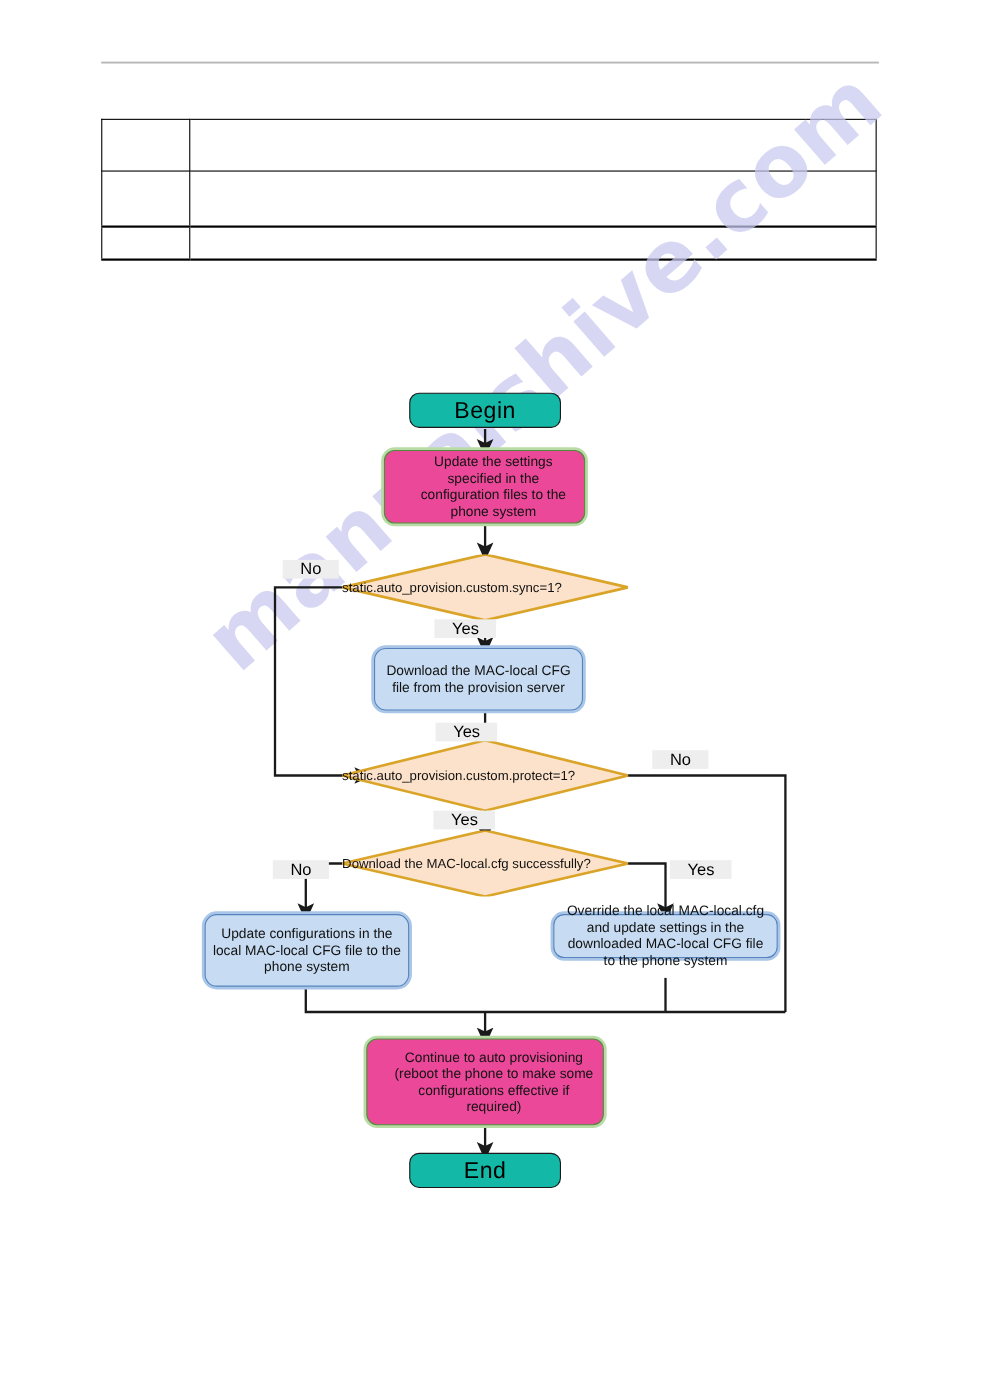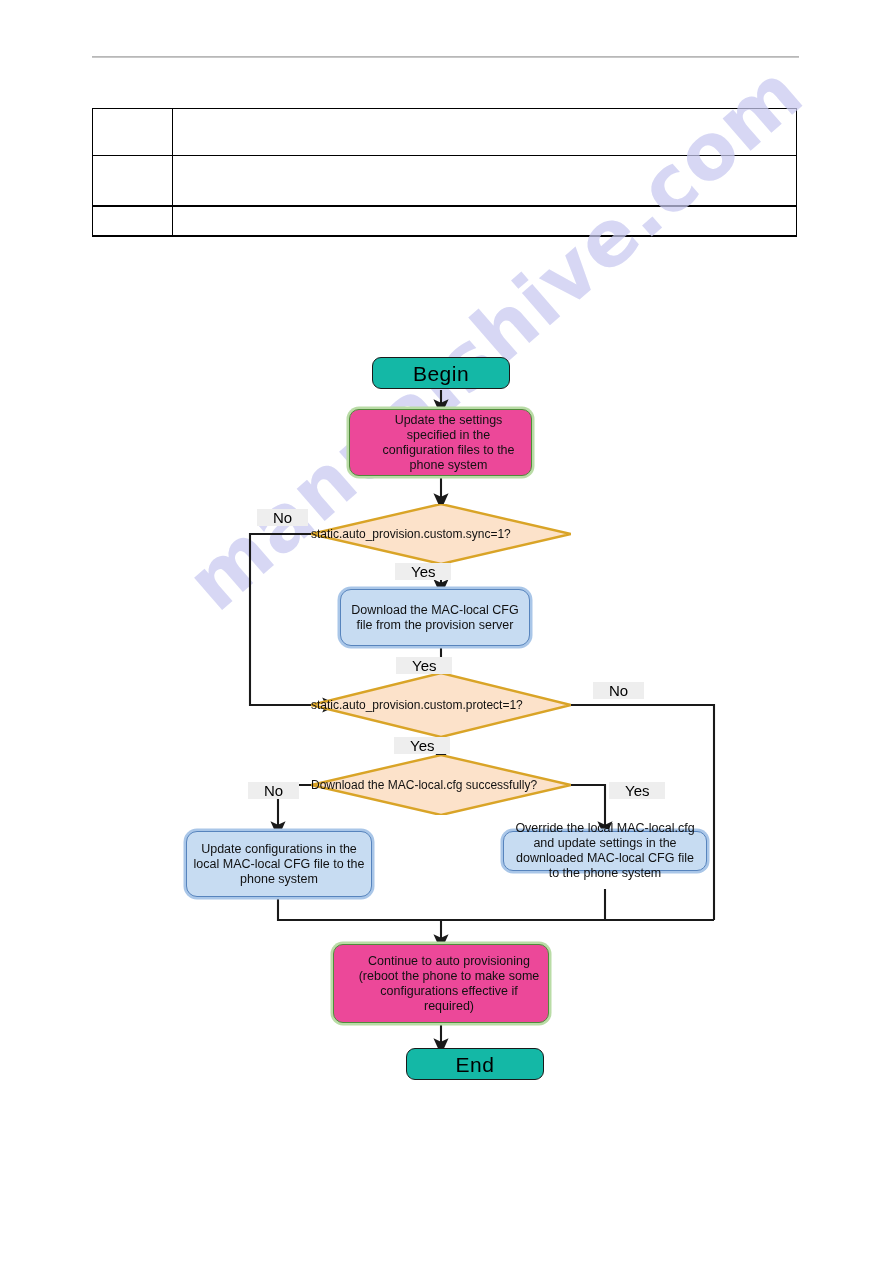--- a/index.html
+++ b/index.html
@@ -266,21 +266,21 @@
     </div>
 
     <div class="node proc-blue" style="left:503px; top:501px; width:204px; height:40px;border-radius:10px;">
       <span class="proc-inner">Override the local MAC-local.cfg and update settings in the downloaded MAC-local CFG file to the phone system</span>
     </div>
 
     <div class="node proc-green" style="left:333px; top:614px; width:216px; height:79px;">
       <span class="proc-inner">Continue to auto provisioning (reboot the phone to make some configurations effective if required)</span>
     </div>
 
-    <div class="node term" style="left:372px; top:718px; width:138px; height:32px;margin-left:34px;">
+    <div class="node term" style="left:372px; top:718px; width:138px; height:32px;">
       <span>End</span>
     </div>
 
     <div class="blabel" style="left:257px; top:179px;">No</div>
     <div class="blabel" style="left:395px; top:233px;">Yes</div>
     <div class="blabel" style="left:396px; top:327px;">Yes</div>
     <div class="blabel" style="left:593px; top:352px;">No</div>
     <div class="blabel" style="left:394px; top:407px;">Yes</div>
     <div class="blabel" style="left:248px; top:452px;">No</div>
     <div class="blabel" style="left:609px; top:452px;">Yes</div>

